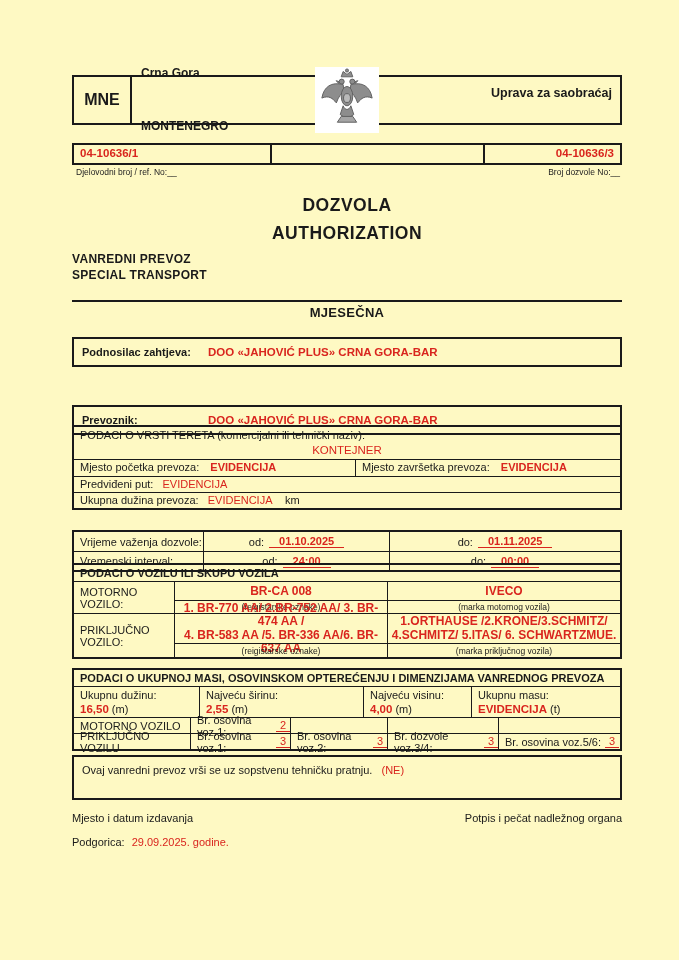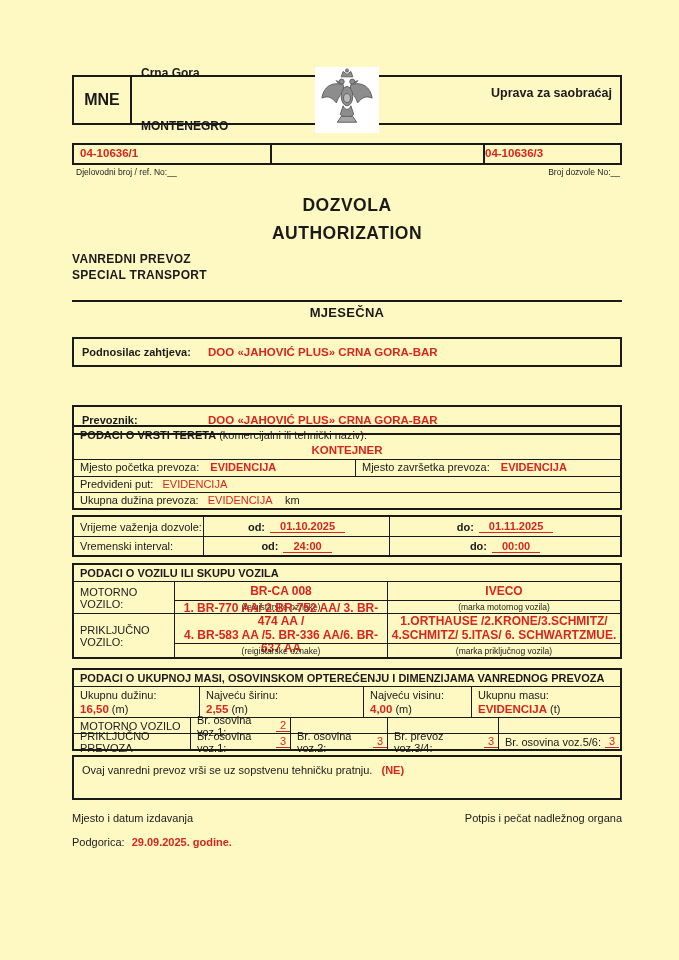--- a/index.html
+++ b/index.html
@@ -2,36 +2,36 @@
 <html style="--red: #d9251e; --ink: #1a1a1a;"><head>
 <meta charset="utf-8">
 <style>
   :root { --red:#d9251e; --ink:#1a1a1a; }
   * { margin:0; padding:0; box-sizing:border-box; }
   body { background:#fff; font-family:"Liberation Sans","DejaVu Sans",sans-serif; color:var(--ink); }
   .page { position:relative; width:679px; height:960px; background:#fef9c3; overflow:hidden; }
   .abs { position:absolute; }
   .content { left:72px; width:550px; }
   .red { color:var(--red); }
-  .b { font-weight:bold; }
+  .b { font-weight:normal; }
   .u-red { color:var(--red); border-bottom:1.4px solid var(--red); padding:0 10px; display:inline-block; line-height:12px; }
   .u-red-s { color:var(--red); border-bottom:1.4px solid var(--red); padding:0 4px; display:inline-block; line-height:11px; }
 
   
   .hdr { top:75px; height:50px; border:2px solid var(--ink); display:flex; align-items:stretch; }
   .hdr-mne { width:58px; border-right:2px solid var(--ink); display:flex; align-items:center; justify-content:center; font-weight:bold; font-size:16px; }
   .hdr-names { padding-left:9px; display:flex; flex-direction:column; justify-content:center; font-weight:bold; font-size:12px; line-height:15px;gap:38px; }
   .hdr-auth { position:absolute; right:8px; top:9px; font-weight:bold; font-size:12.5px; }
   .emblem-wrap { position:absolute; left:50%; transform:translateX(-50%); top:-10px; width:64px; height:66px; background:#fff; display:flex; align-items:center; justify-content:center; }
 
   
   .refs { top:143px; height:22px; border:2px solid var(--ink); display:flex; font-size:11.5px; font-weight:bold; color:var(--red); }
   .refs .c1 { width:198px; border-right:2px solid var(--ink); padding:2px 0 8px 6px; }
   .refs .c2 { width:213px; border-right:2px solid var(--ink); }
-  .refs .c3 { flex:1; text-align:left; padding:2px 6px 0 0; }
+  .refs .c3 { flex:1; text-align:right; padding:2px 6px 0 16px; }
   .ref-labels { top:167px; display:flex; justify-content:space-between; font-size:8.5px; color:#222; padding:0 2px 0 4px; }
 
   
   .t-big { font-size:17.5px; font-weight:bold; text-align:center; letter-spacing:.5px; }
   .t-sm { font-size:12px; font-weight:bold; letter-spacing:.3px; }
   .rule { top:300px; height:2px; background:var(--ink); }
   .period { top:305px; font-size:13px; font-weight:bold; text-align:center; letter-spacing:.3px; }
 
   
   .lv-box { height:30px; border:2px solid var(--ink); display:flex; align-items:center; font-size:11px; }
@@ -43,21 +43,21 @@
   .cargo .r { height:16px; line-height:15px; padding-left:6px; }
   .cargo .r-center { height:16px; line-height:14px; text-align:center; }
   .cargo .bt { border-top:1.3px solid var(--ink); }
   .cargo .split { display:flex; }
   .cargo .split .ca { width:282px; border-right:1.3px solid var(--ink); }
   .cargo .split .cb { flex:1; padding-left:6px; height:16px; line-height:15px; }
   .ev { color:var(--red); font-weight:bold; margin-left:8px; }
   .ev-n { color:var(--red); margin-left:6px; }
 
   
-  .valid { top:515px; border:2px solid var(--ink); font-size:11px; }
+  .valid { top:530px; border:2px solid var(--ink); font-size:11px; }
   .valid .row { display:flex; height:19px; align-items:center; }
   .valid .row + .row { border-top:1.3px solid var(--ink); }
   .valid .vc1 { width:130px; padding-left:6px; border-right:1.3px solid var(--ink); height:100%; display:flex; align-items:center; }
   .valid .vc2 { width:186px; border-right:1.3px solid var(--ink); height:100%; display:flex; align-items:center; justify-content:center; gap:5px; }
   .valid .vc3 { flex:1; height:100%; display:flex; align-items:center; justify-content:center; gap:5px; }
   .valid .u-red { font-weight:bold; font-size:11px; }
 
   
   .veh { top:563px; border:2px solid var(--ink); display:grid; grid-template-columns:101px 213px 1fr; grid-template-rows:17px 18px 13px 30px 14px; font-size:11px; }
   .veh .title { grid-column:1/4; padding-left:6px; font-weight:bold; border-bottom:1.3px solid var(--ink); display:flex; align-items:center;text-align:center; }
@@ -249,31 +249,31 @@
       <div class="a0">MOTORNO VOZILO</div>
       <div class="ac a1">
         <span>Br. osovina voz.1:</span>
         <span class="u-red-s">2</span>
       </div>
       <div class="ac a2"></div>
       <div class="ac a3"></div>
       <div class="ac a4"></div>
     </div>
     <div class="arow">
-      <div class="a0">PRIKLJUČNO PREVOZA</div>
+      <div class="a0">PRIKLJUČNO VOZILU</div>
       <div class="ac a1">
         <span>Br. osovina voz.1:</span>
         <span class="u-red-s">3</span>
       </div>
       <div class="ac a2">
         <span>Br. osovina voz.2:</span>
         <span class="u-red-s">3</span>
       </div>
       <div class="ac a3">
-        <span>Br. prevoz voz.3/4:</span>
+        <span>Br. dozvole voz.3/4:</span>
         <span class="u-red-s">3</span>
       </div>
       <div class="ac a4">
         <span>Br. osovina voz.5/6:</span>
         <span class="u-red-s">3</span>
       </div>
     </div>
   </div>
 
   <div class="abs content escort">

